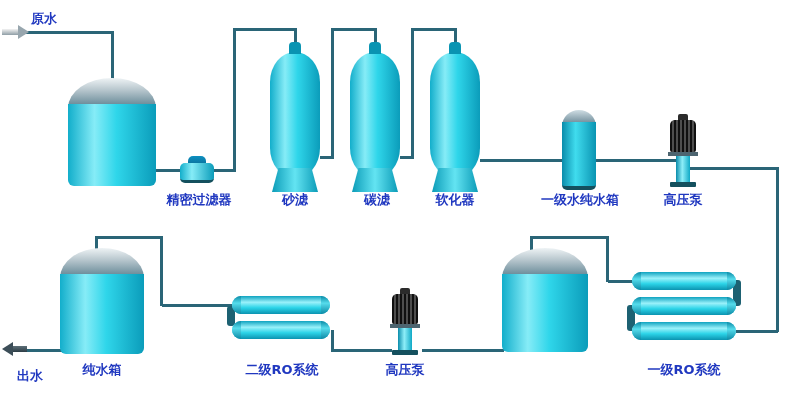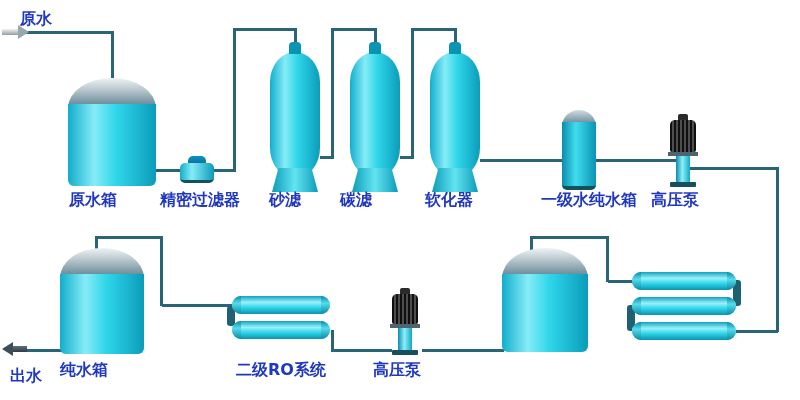--- a/index.html
+++ b/index.html
@@ -4,22 +4,22 @@
 <style>
   *{box-sizing:border-box}
   html,body{margin:0;padding:0}
   body{font-family:"DejaVu Sans","Liberation Sans",sans-serif;background:#fff}
   .canvas{position:relative;width:800px;height:400px;background:#fff;overflow:hidden}
 
   
   .pipe{position:absolute;background:var(--color-pipe,#2a6577)}
 
   
-  .lbl{position:absolute;color:var(--color-label,#2038c0);font-size:16px;font-weight:600;
-       line-height:16px;white-space:nowrap}
+  .lbl{position:absolute;color:var(--color-label,#2038c0);font-size:13px;font-weight:600;
+       text-align:center;line-height:16px;white-space:nowrap}
 
   
   .tank{position:absolute}
   .tank::before{content:"";position:absolute;left:0;top:0;width:100%;height:30px;
       border-radius:50% 50% 0 0/100% 100% 0 0;
       background:linear-gradient(180deg,#eef3f5,#b7c6cd 40%,#71919e 85%,#5a7a88)}
   .tank::after{content:"";position:absolute;left:0;top:26px;width:100%;bottom:0;
       border-radius:0 0 6px 6px;
       background:linear-gradient(90deg,#12aecb,#86ecf7 30%,#2fd6ea 55%,#0b9cba)}
 
@@ -152,25 +152,25 @@
 
   <div class="tank" style="left:502px;top:248px;width:86px;height:104px"></div>
 
   <div class="ro-tube" style="left:632px;top:272px;width:104px"></div>
   <div class="ro-tube" style="left:632px;top:297px;width:104px"></div>
   <div class="ro-tube" style="left:632px;top:322px;width:104px"></div>
 
   <div class="arrow-out"></div>
 
   <div class="lbl" style="left:20px;top:11px;width:48px">原水</div>
-  <div class="lbl" style="left:69px;top:192px;width:86px">原水箱</div>
   <div class="lbl" style="left:160px;top:192px;width:78px">精密过滤器</div>
   <div class="lbl" style="left:269px;top:192px;width:52px">砂滤</div>
-  <div class="lbl" style="left:340px;top:192px;width:52px">碳滤</div>
+  <div class="lbl" style="left:351px;top:192px;width:52px">碳滤</div>
   <div class="lbl" style="left:425px;top:192px;width:60px">软化器</div>
   <div class="lbl" style="left:541px;top:192px;width:76px">一级水纯水箱</div>
   <div class="lbl" style="left:651px;top:192px;width:64px">高压泵</div>
   <div class="lbl" style="left:10px;top:368px;width:40px">出水</div>
   <div class="lbl" style="left:60px;top:362px;width:84px">纯水箱</div>
   <div class="lbl" style="left:236px;top:362px;width:92px">二级RO系统</div>
   <div class="lbl" style="left:373px;top:362px;width:64px">高压泵</div>
+  <div class="lbl" style="left:636px;top:362px;width:96px">一级RO系统</div>
 
 </div>
 
 </body></html>

